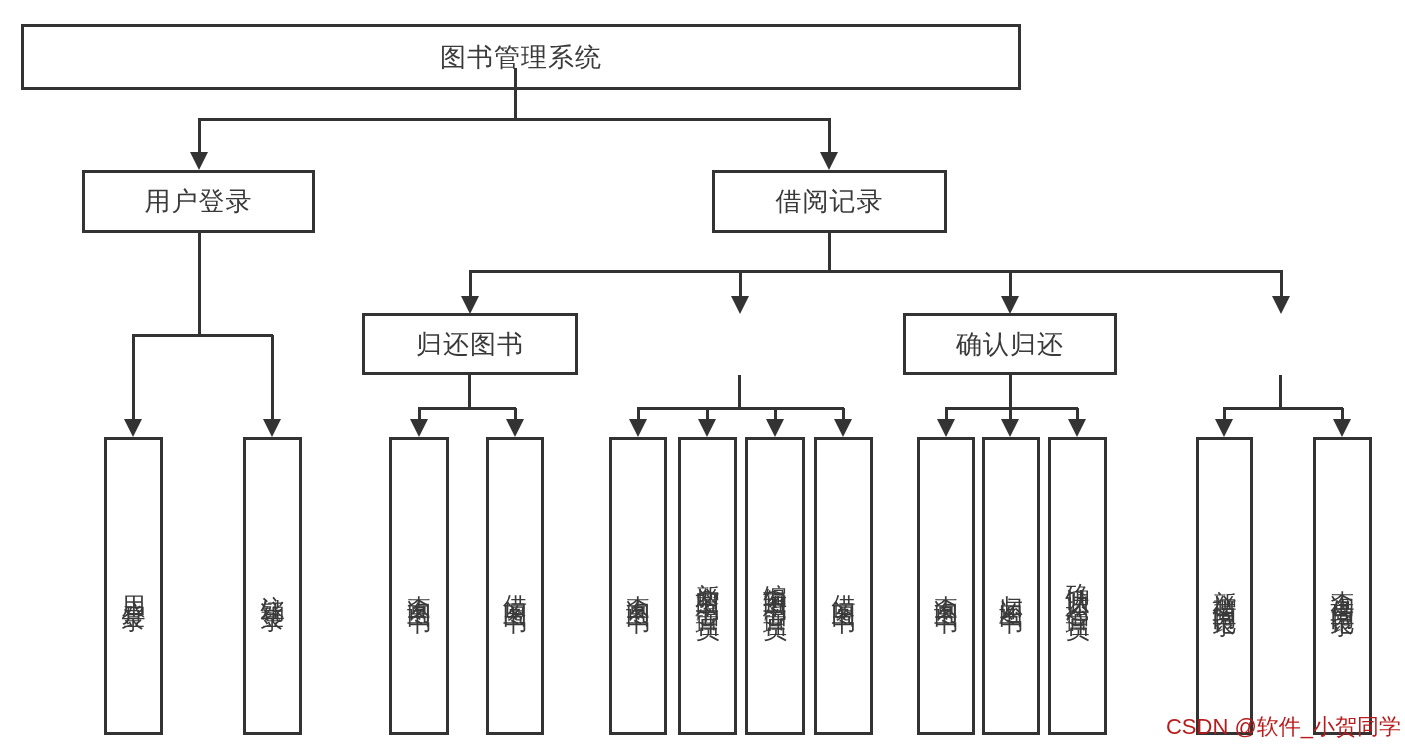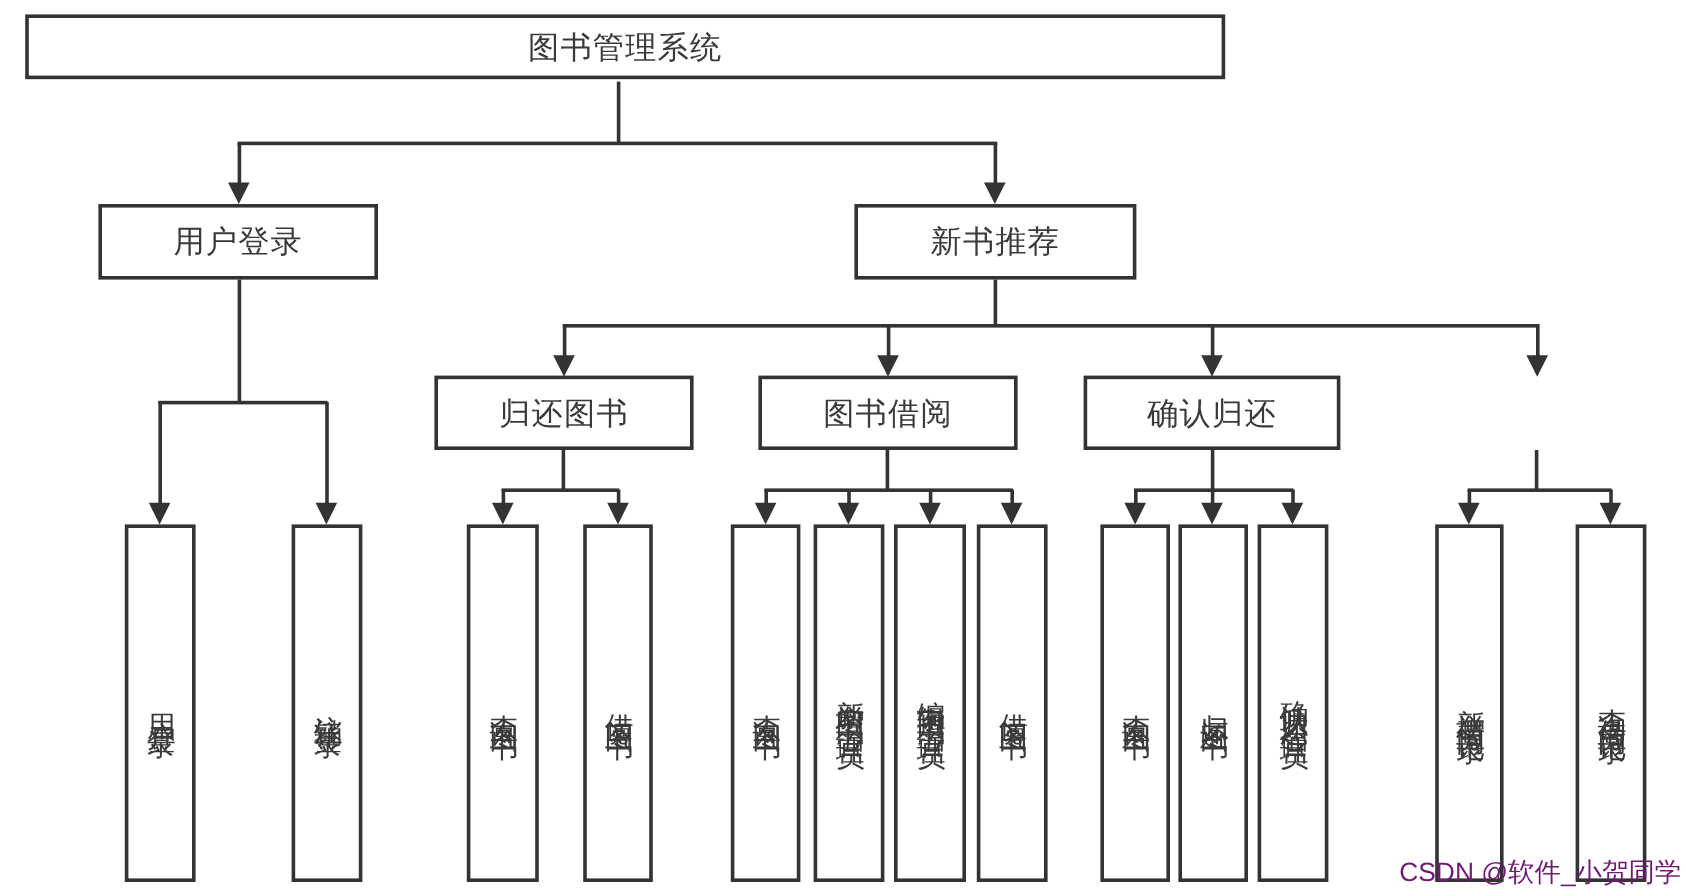--- a/index.html
+++ b/index.html
@@ -26,44 +26,41 @@
     content:""; position:absolute; left:7.5px; top:0; bottom:14px;
     width:3px; background:#333333;
   }
   .drop::after {
     content:""; position:absolute; left:0; bottom:0; width:0; height:0;
     border-left:9px solid transparent; border-right:9px solid transparent;
     border-top:18px solid #333333;
   }
   .watermark {
     position:absolute; right:4px; bottom:5px;
-    font-size:22px; color:#701a75; white-space:nowrap;
+    font-size:22px; color:#b91c1c; white-space:nowrap;
   }
 </style>
 </head>
 <body>
 
 <div class="canvas">
 
-  <div class="box" style="left:21px;top:12px;width:1000px;height:54px">
+  <div class="box" style="left:21px;top:24px;width:1000px;height:66px">
     <span class="h-label">图书管理系统</span>
   </div>
 
   <div class="box" style="left:82px;top:170px;width:233px;height:63px">
     <span class="h-label">用户登录</span>
   </div>
   <div class="box" style="left:712px;top:170px;width:235px;height:63px">
-    <span class="h-label">新书推荐</span>
+    <span class="h-label">借阅记录</span>
   </div>
 
   <div class="box" style="left:362px;top:313px;width:216px;height:62px">
     <span class="h-label">归还图书</span>
-  </div>
-  <div class="box" style="left:632px;top:313px;width:216px;height:62px">
-    <span class="h-label">图书借阅</span>
   </div>
   <div class="box" style="left:903px;top:313px;width:214px;height:62px">
     <span class="h-label">确认归还</span>
   </div>
 
   <div class="box" style="left:104px;top:437px;width:59px;height:298px">
     <span class="v-label">用户登录</span>
   </div>
   <div class="box" style="left:243px;top:437px;width:59px;height:298px">
     <span class="v-label">注销登录</span>

